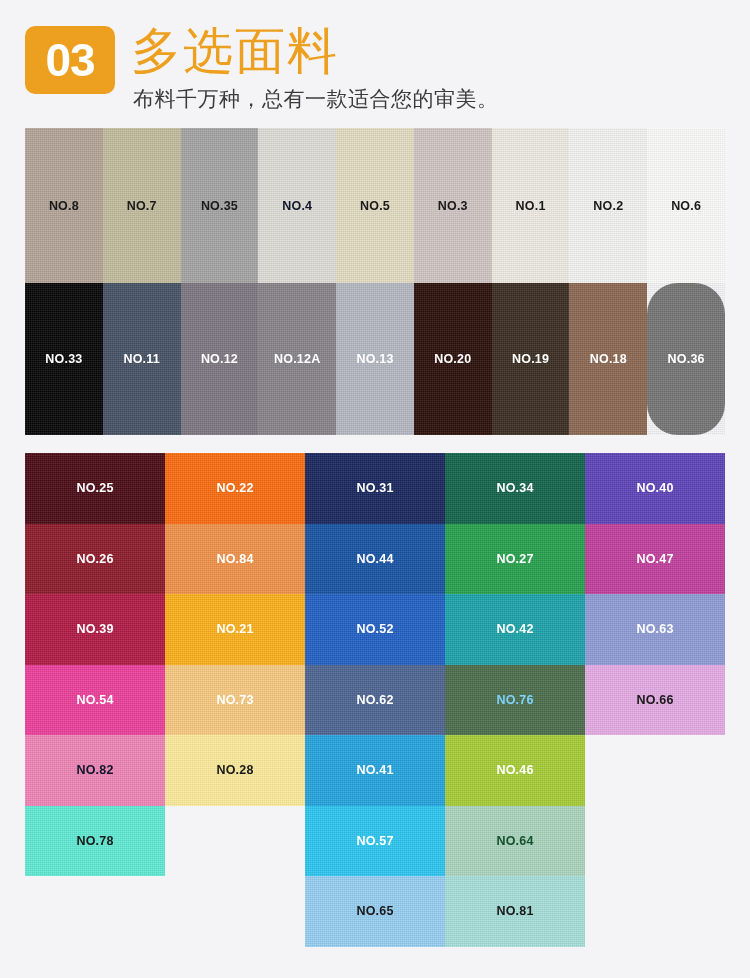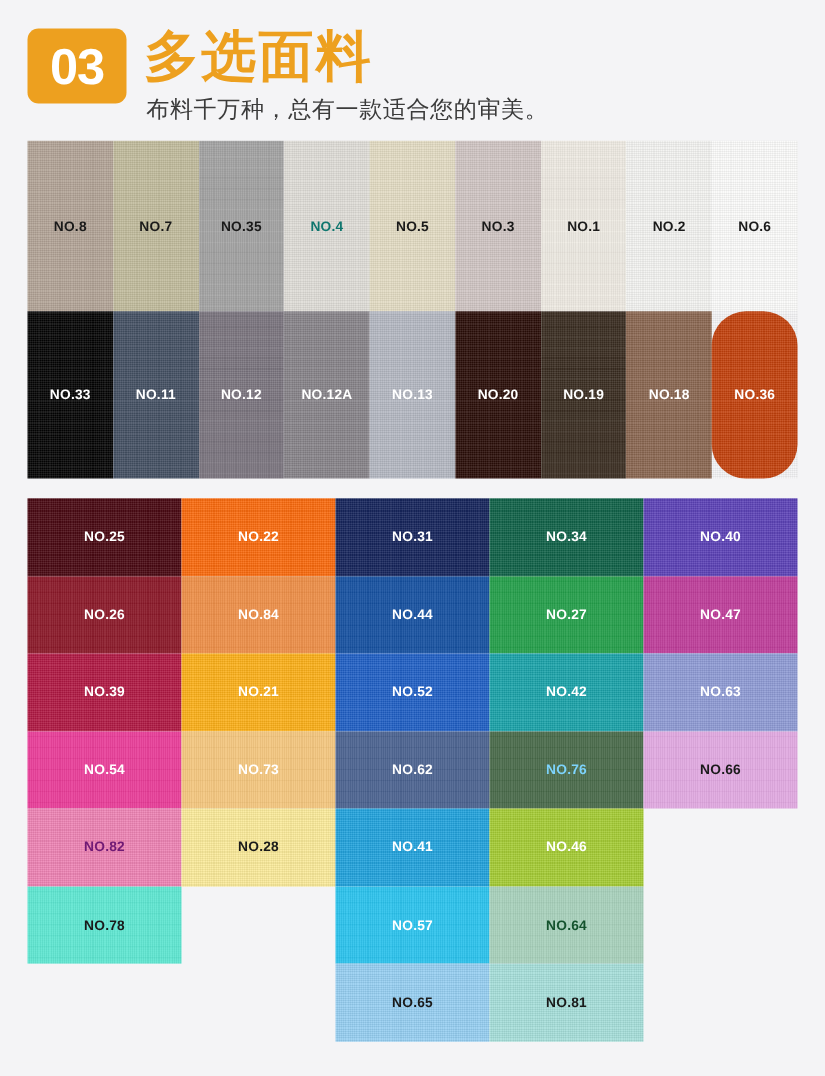--- a/index.html
+++ b/index.html
@@ -29,21 +29,21 @@
     font-size:46px;
     font-weight:bold;
     letter-spacing:-1px;
     font-family:"Liberation Sans","DejaVu Sans",sans-serif;
     line-height:1;
   }
   .title{
     position:absolute;left:131px;top:24px;
     color:#eda01f;
     font-size:50px;
-    font-weight:bold;
+    font-weight:normal;
     letter-spacing:2px;
     line-height:1.08;
     font-family:"DejaVu Sans","Liberation Sans",sans-serif;
     white-space:nowrap;
   }
   .subtitle{
     position:absolute;left:133px;top:85px;
     color:#3b3b3b;
     font-size:21px;
     letter-spacing:0.5px;
@@ -126,21 +126,21 @@
       <div class="sw tex" style="background: rgb(178, 163, 150);">
         <span class="lbl" style="color: rgb(26, 26, 26);">NO.8</span>
       </div>
       <div class="sw tex" style="background: rgb(193, 187, 156);">
         <span class="lbl" style="color: rgb(26, 26, 26);">NO.7</span>
       </div>
       <div class="sw tex" style="background: #a3a3a3;">
         <span class="lbl" style="color: rgb(26, 26, 26);">NO.35</span>
       </div>
       <div class="sw tex" style="background: rgb(222, 220, 214);">
-        <span class="lbl" style="color: #0f766e;">NO.4</span>
+        <span class="lbl" style="color: #0f172a;">NO.4</span>
       </div>
       <div class="sw tex" style="background: rgb(226, 219, 194);">
         <span class="lbl" style="color: rgb(26, 26, 26);">NO.5</span>
       </div>
       <div class="sw tex" style="background: rgb(207, 196, 194);">
         <span class="lbl" style="color: rgb(26, 26, 26);">NO.3</span>
       </div>
       <div class="sw tex" style="background: rgb(238, 234, 226);">
         <span class="lbl" style="color: rgb(26, 26, 26);">NO.1</span>
       </div>
@@ -170,41 +170,41 @@
       </div>
       <div class="sw tex" style="background: rgb(42, 13, 8);">
         <span class="lbl" style="color: rgb(255, 255, 255);">NO.20</span>
       </div>
       <div class="sw tex" style="background: rgb(57, 44, 32);">
         <span class="lbl" style="color: rgb(255, 255, 255);">NO.19</span>
       </div>
       <div class="sw tex" style="background: rgb(138, 103, 81);">
         <span class="lbl" style="color: rgb(255, 255, 255);">NO.18</span>
       </div>
-      <div class="sw tex" style="background: #c2410c; border-radius: 31px;">
+      <div class="sw tex" style="background: #737373; border-radius: 31px;">
         <span class="lbl" style="color: rgb(255, 255, 255);">NO.36</span>
       </div>
     </div>
 
   <div class="grid" id="color-grid">
       <div class="gcol">
         <div class="cell tex" style="background: rgb(74, 9, 19);">
           <span class="lbl" style="color: rgb(255, 255, 255);">NO.25</span>
         </div>
         <div class="cell tex" style="background: rgb(140, 24, 40);">
           <span class="lbl" style="color: rgb(255, 255, 255);">NO.26</span>
         </div>
         <div class="cell tex" style="background: rgb(176, 24, 67);">
           <span class="lbl" style="color: rgb(255, 255, 255);">NO.39</span>
         </div>
         <div class="cell tex" style="background: rgb(236, 61, 154);">
           <span class="lbl" style="color: rgb(255, 255, 255);">NO.54</span>
         </div>
         <div class="cell tex" style="background: rgb(238, 131, 180);">
-          <span class="lbl" style="color: #701a75;">NO.82</span>
+          <span class="lbl" style="color: #0f172a;">NO.82</span>
         </div>
         <div class="cell tex" style="background: #5eead4;">
           <span class="lbl" style="color: rgb(26, 26, 26);">NO.78</span>
         </div>
       </div>
       <div class="gcol">
         <div class="cell tex" style="background: rgb(250, 106, 13);">
           <span class="lbl" style="color: rgb(255, 255, 255);">NO.22</span>
         </div>
         <div class="cell tex" style="background: rgb(240, 144, 72);">

